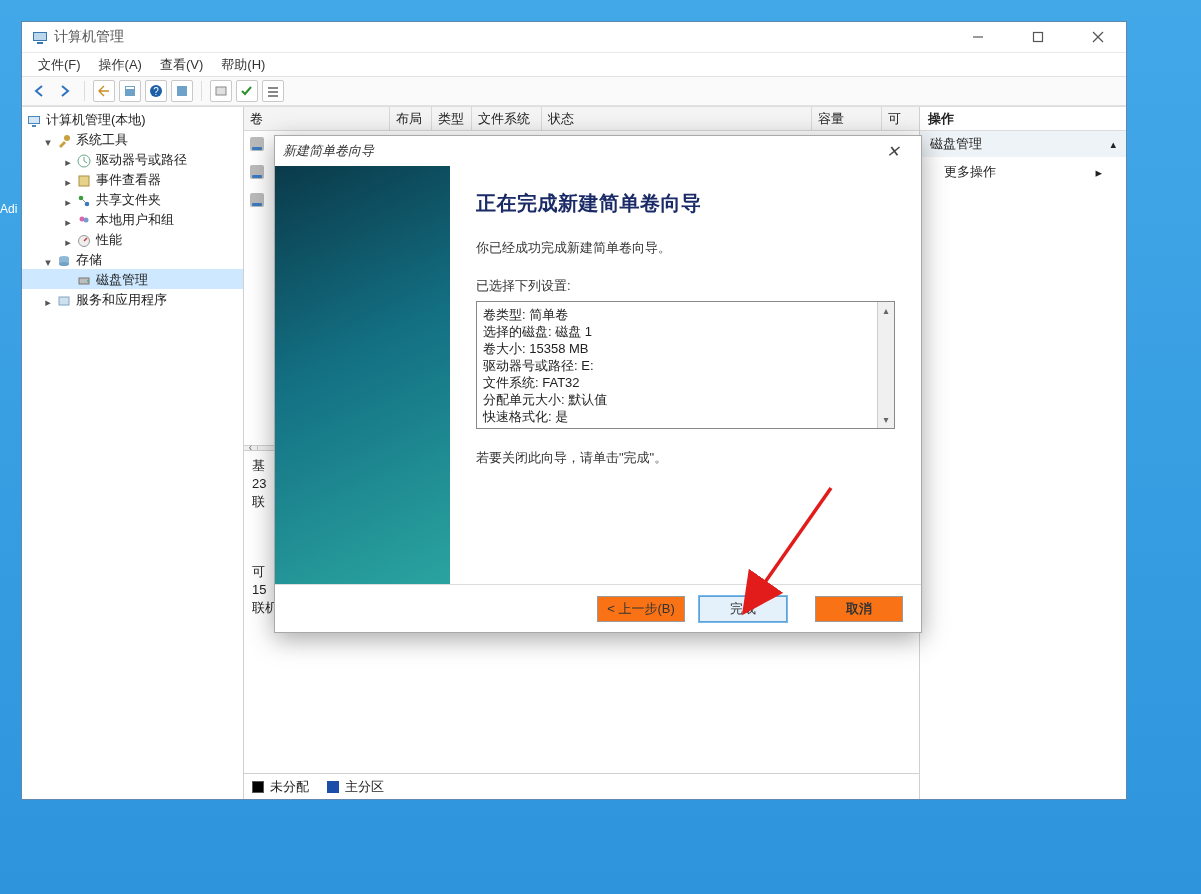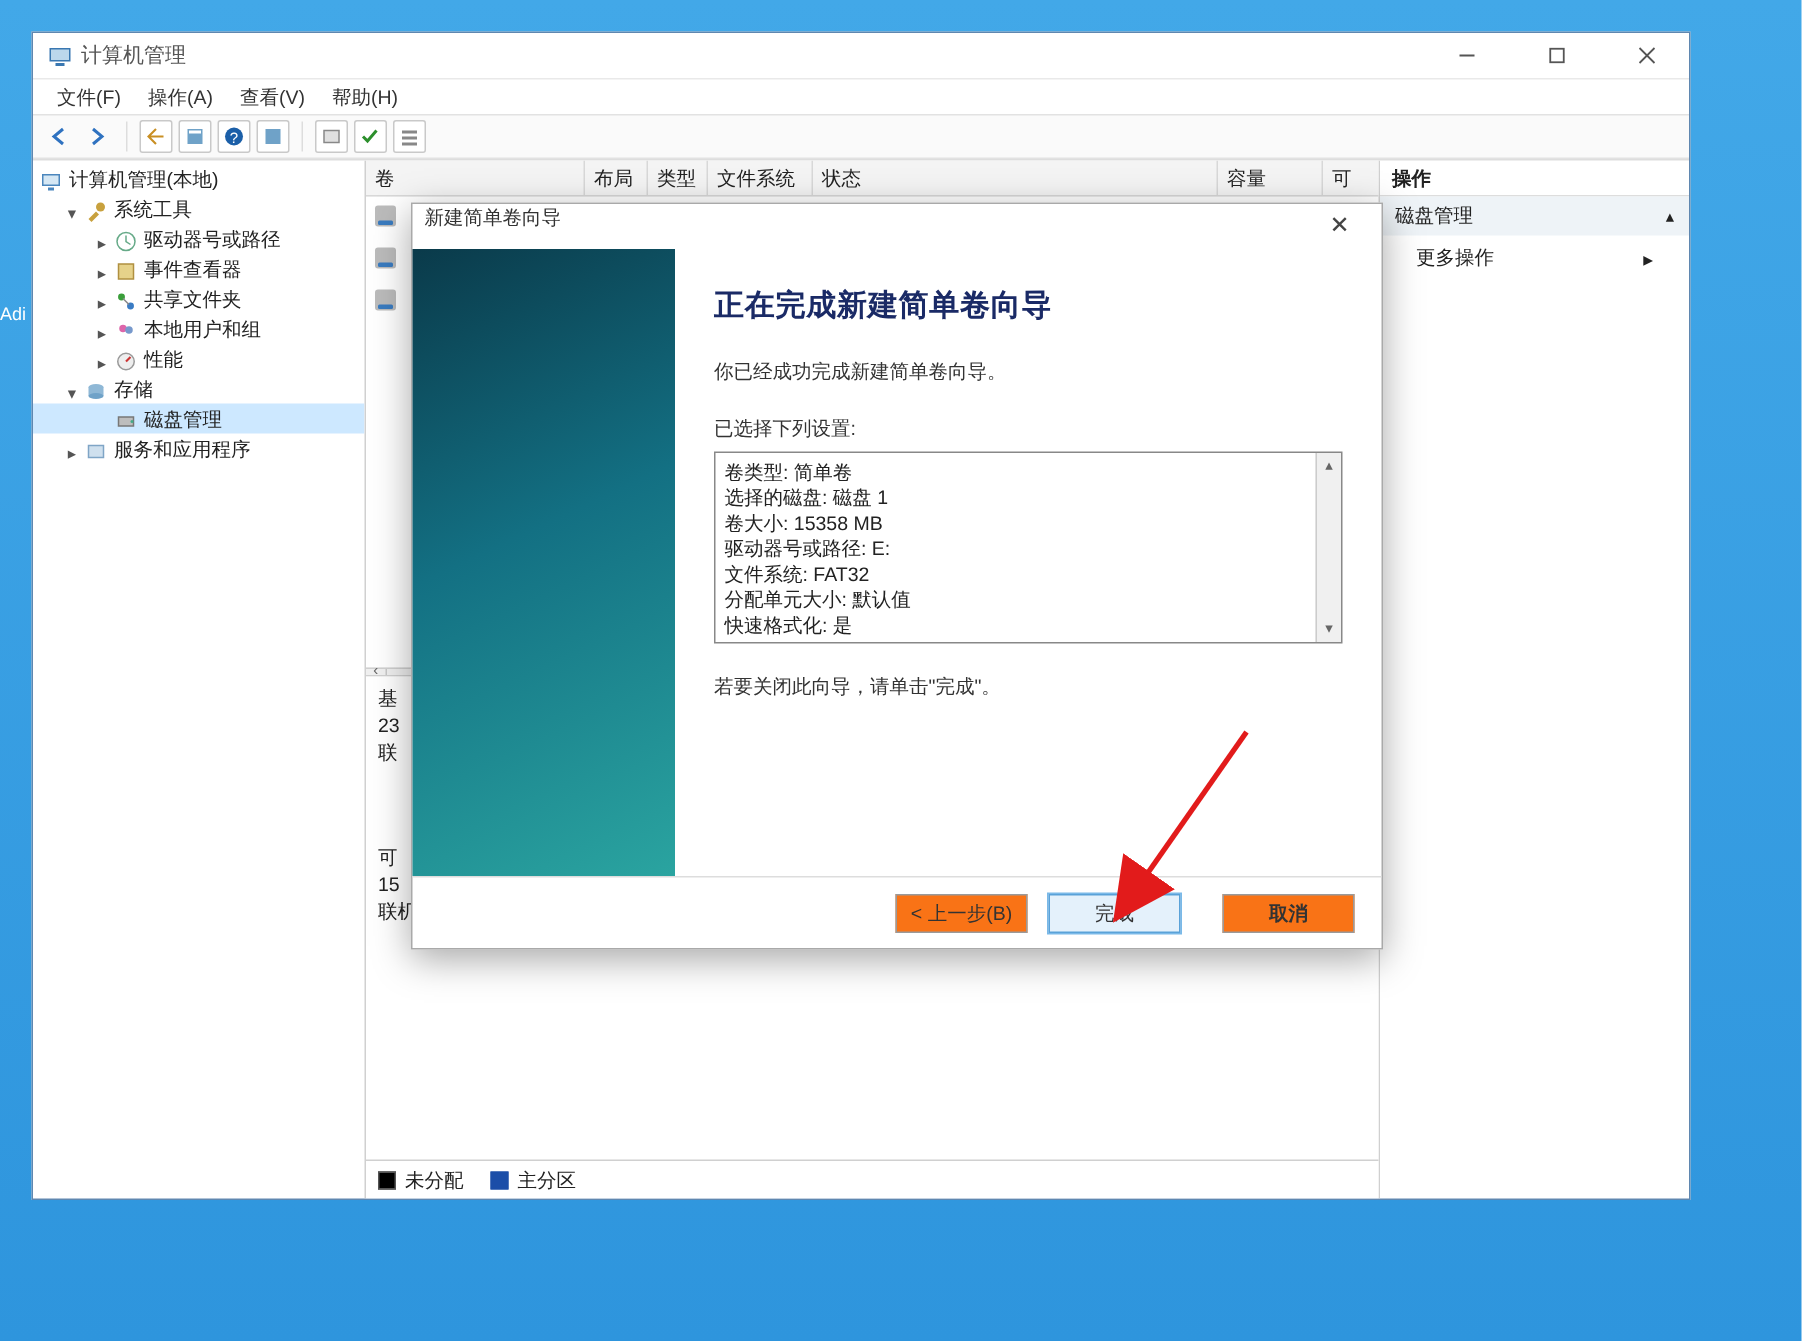--- a/index.html
+++ b/index.html
@@ -114,21 +114,21 @@
   .actions-sub .caret { font-size:11px; }
   .actions-more { padding:6px 24px; display:flex; align-items:center; justify-content:space-between; }
 
   
   .wizard {
     position:absolute; left:274px; top:135px; width:648px; height:498px;
     background:#fff; border:1px solid #a9a9a9; box-shadow:0 6px 24px rgba(0,0,0,.35);
     display:flex; flex-direction:column;
     z-index:50;
   }
-  .wiz-title { height:30px; display:flex; align-items:flex-start; padding:0 8px; font-size:13px; }
+  .wiz-title { height:30px; display:flex; align-items:center; padding:0 8px; font-size:13px;font-style:italic; }
   .wiz-title .txt { flex:1; color:#333; }
   .wiz-close { width:40px; height:28px; display:flex; align-items:center; justify-content:center; color:#444; font-size:16px; }
   .wiz-body { flex:1; display:flex; }
   .wiz-banner { width:175px; background: linear-gradient(155deg,#0a3a4a 0%, #137083 45%, #2aa4a0 100%); }
   .wiz-content { flex:1; padding:24px 26px 10px 26px; position:relative; }
   .wiz-h1 { font-size:20px; font-weight:600; color:#1a2a66; margin-bottom:22px; letter-spacing:0.5px; }
   .wiz-p { font-size:13px; margin-bottom:20px; color:#333; }
   .wiz-label { font-size:13px; margin-bottom:6px; color:#333; }
   .wiz-settings {
     border:1px solid #888; height:128px; font-size:13px; overflow:hidden; position:relative;

